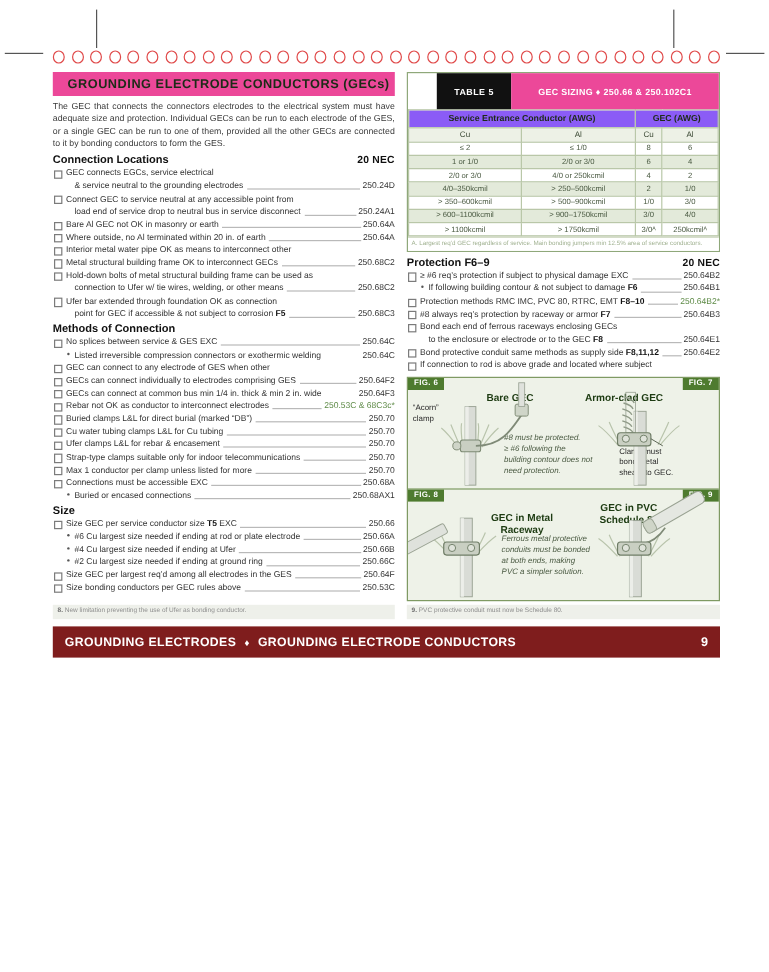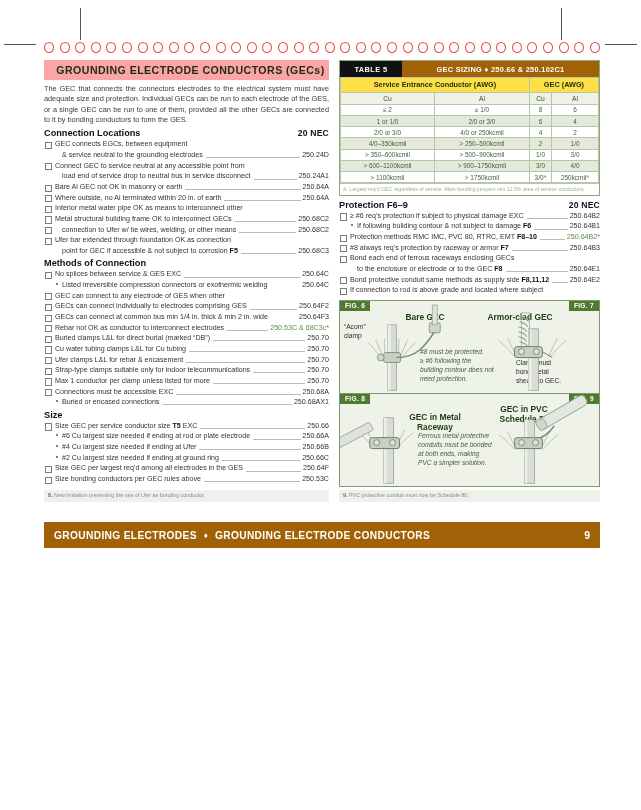--- a/index.html
+++ b/index.html
@@ -21,21 +21,21 @@
   .hole{width:8px;height:9px;border:1.2px solid #e04a4a;border-radius:50%;}
 
   
   .sheet{position:absolute;left:44px;top:60px;width:556px;height:465px;}
   .cols{display:flex;gap:10px;}
   .col-left{width:285px;}
   .col-right{width:261px;}
 
   
   .band{
-    background:#fca5a5;color:#1d2b17;font-weight:bold;font-size:10.6px;
+    background:#ec4899;color:#1d2b17;font-weight:bold;font-size:10.6px;
     letter-spacing:.45px;padding:4px 0 4px 8px;text-align:center;
   }
   .intro{font-size:7.3px;line-height:1.42;color:#3a3a3a;text-align:justify;
          margin:4px 0 3px 0;}
 
   .sub{display:flex;justify-content:space-between;align-items:baseline;
        font-weight:bold;font-size:9.2px;color:#111;margin:2px 0 1px;}
   .sub .nec{font-size:8.6px;letter-spacing:.2px;}
 
   
@@ -49,32 +49,32 @@
   .bul{position:absolute;left:12px;top:3px;width:2px;height:2px;
        background:#555;border-radius:50%;}
   .txt{white-space:nowrap;}
   .lead{flex:1;border-bottom:.8px solid #b9b9b9;margin:0 2px 2.5px 3px;min-width:4px;}
   .ref{white-space:nowrap;font-size:7.1px;color:#333;}
   .ref.grn{color:#5d8a46;text-align:right;}
   b.f{font-weight:bold;color:#111;}
 
   
   .tbl{border:1px solid #8fa87a;}
-  .tbl-top{display:flex;height:16px;}
+  .tbl-top{display:flex;height:30px;margin-left:24px;}
   .tbl-tag{background:#111;color:#fff;font-weight:bold;font-size:7.4px;
            letter-spacing:.4px;display:flex;align-items:center;
            justify-content:center;width:62px;}
-  .tbl-title{flex:1;background:#a16207;color:#fff;font-weight:bold;font-size:7.4px;
+  .tbl-title{flex:1;background:#ec4899;color:#fff;font-weight:bold;font-size:7.4px;
              letter-spacing:.3px;display:flex;align-items:center;justify-content:center;}
   table.t5{width:100%;border-collapse:collapse;}
   table.t5 td,table.t5 th{
     border:.7px solid #b9c7a8;font-size:6.4px;color:#4a5a42;text-align:center;
     padding:1.6px 1px;font-weight:normal;
   }
-  table.t5 th.grp{font-size:7.3px;color:#1d2b17;font-weight:bold;background:#fde047;padding:2.4px 1px;}
+  table.t5 th.grp{font-size:7.3px;color:#1d2b17;font-weight:bold;background:#8b5cf6;padding:2.4px 1px;}
   table.t5 th.sub2{font-size:6.7px;color:#3c4a35;background:#edf1e6;padding:2px 1px;}
   table.t5 tr.alt td{background:#e3eada;}
   .tbl-note{font-size:5.2px;color:#9fb08f;padding:2px 3px;background:#fff;
             border-top:.7px solid #b9c7a8;line-height:1.3;}
 
   
   .figs{margin-top:4px;border:1px solid #7f9a63;background:#eef2e8;position:relative;}
   .figrow{position:relative;height:92px;border-bottom:1px solid #7f9a63;}
   .figrow:last-child{border-bottom:none;}
   .figtag{position:absolute;background:#4e7b2f;color:#fff;font-weight:bold;
@@ -89,21 +89,21 @@
 
   
   .fnrow{display:flex;gap:10px;margin-top:3px;}
   .fn{background:#eef0ea;font-size:5.4px;color:#8d8d8d;padding:2.5px 4px;line-height:1.3;}
   .fn b{color:#6f6f6f;}
   .fn.l{width:285px;box-sizing:border-box;}
   .fn.r{width:261px;box-sizing:border-box;}
 
   
   .botbar{position:absolute;left:44px;top:522px;width:556px;height:26px;
-          background:#a16207;display:flex;align-items:center;
+          background:#7f1d1d;display:flex;align-items:center;
           padding:0 10px;box-sizing:border-box;}
   .botbar .t{color:#fff;font-weight:bold;font-size:10.2px;letter-spacing:.35px;}
   .botbar .dia{color:#fff;font-size:8px;margin:0 7px;}
   .botbar .pg{margin-left:auto;color:#fff;font-weight:bold;font-size:10.5px;}
 </style>
 </head>
 <body>
 
 <div class="page">
 
@@ -161,21 +161,21 @@
         <div class="intro">The GEC that connects the connectors electrodes to the electrical system must have adequate size and protection. Individual GECs can be run to each electrode of the GES, or a single GEC can be run to one of them, provided all the other GECs are connected to it by bonding conductors to form the GES.</div>
 
         <div class="sub">
           <span>Connection Locations</span>
           <span class="nec">20 NEC</span>
         </div>
         <ul class="list" id="list-connection">
             <li>
               <div class="row">
                 <span class="cb"></span>
-                <span class="txt">GEC connects EGCs, between equipment</span>
+                <span class="txt">GEC connects EGCs, service electrical</span>
                 <span style="flex: 1 1 0%;"></span>
               </div>
             </li>
             <li>
               <div class="row cont">
                 <span class="txt">&amp; service neutral to the grounding electrodes</span>
                 <span class="lead"></span>
                 <span class="ref">250.24D</span>
               </div>
             </li>
@@ -220,20 +220,21 @@
               <div class="row">
                 <span class="cb"></span>
                 <span class="txt">Metal structural building frame OK to interconnect GECs</span>
                 <span class="lead"></span>
                 <span class="ref">250.68C2</span>
               </div>
             </li>
             <li>
               <div class="row">
                 <span class="cb"></span>
+                <span class="txt">Hold-down bolts of metal structural building frame can be used as</span>
                 <span style="flex: 1 1 0%;"></span>
               </div>
             </li>
             <li>
               <div class="row cont">
                 <span class="txt">connection to Ufer w/ tie wires, welding, or other means</span>
                 <span class="lead"></span>
                 <span class="ref">250.68C2</span>
               </div>
             </li>

